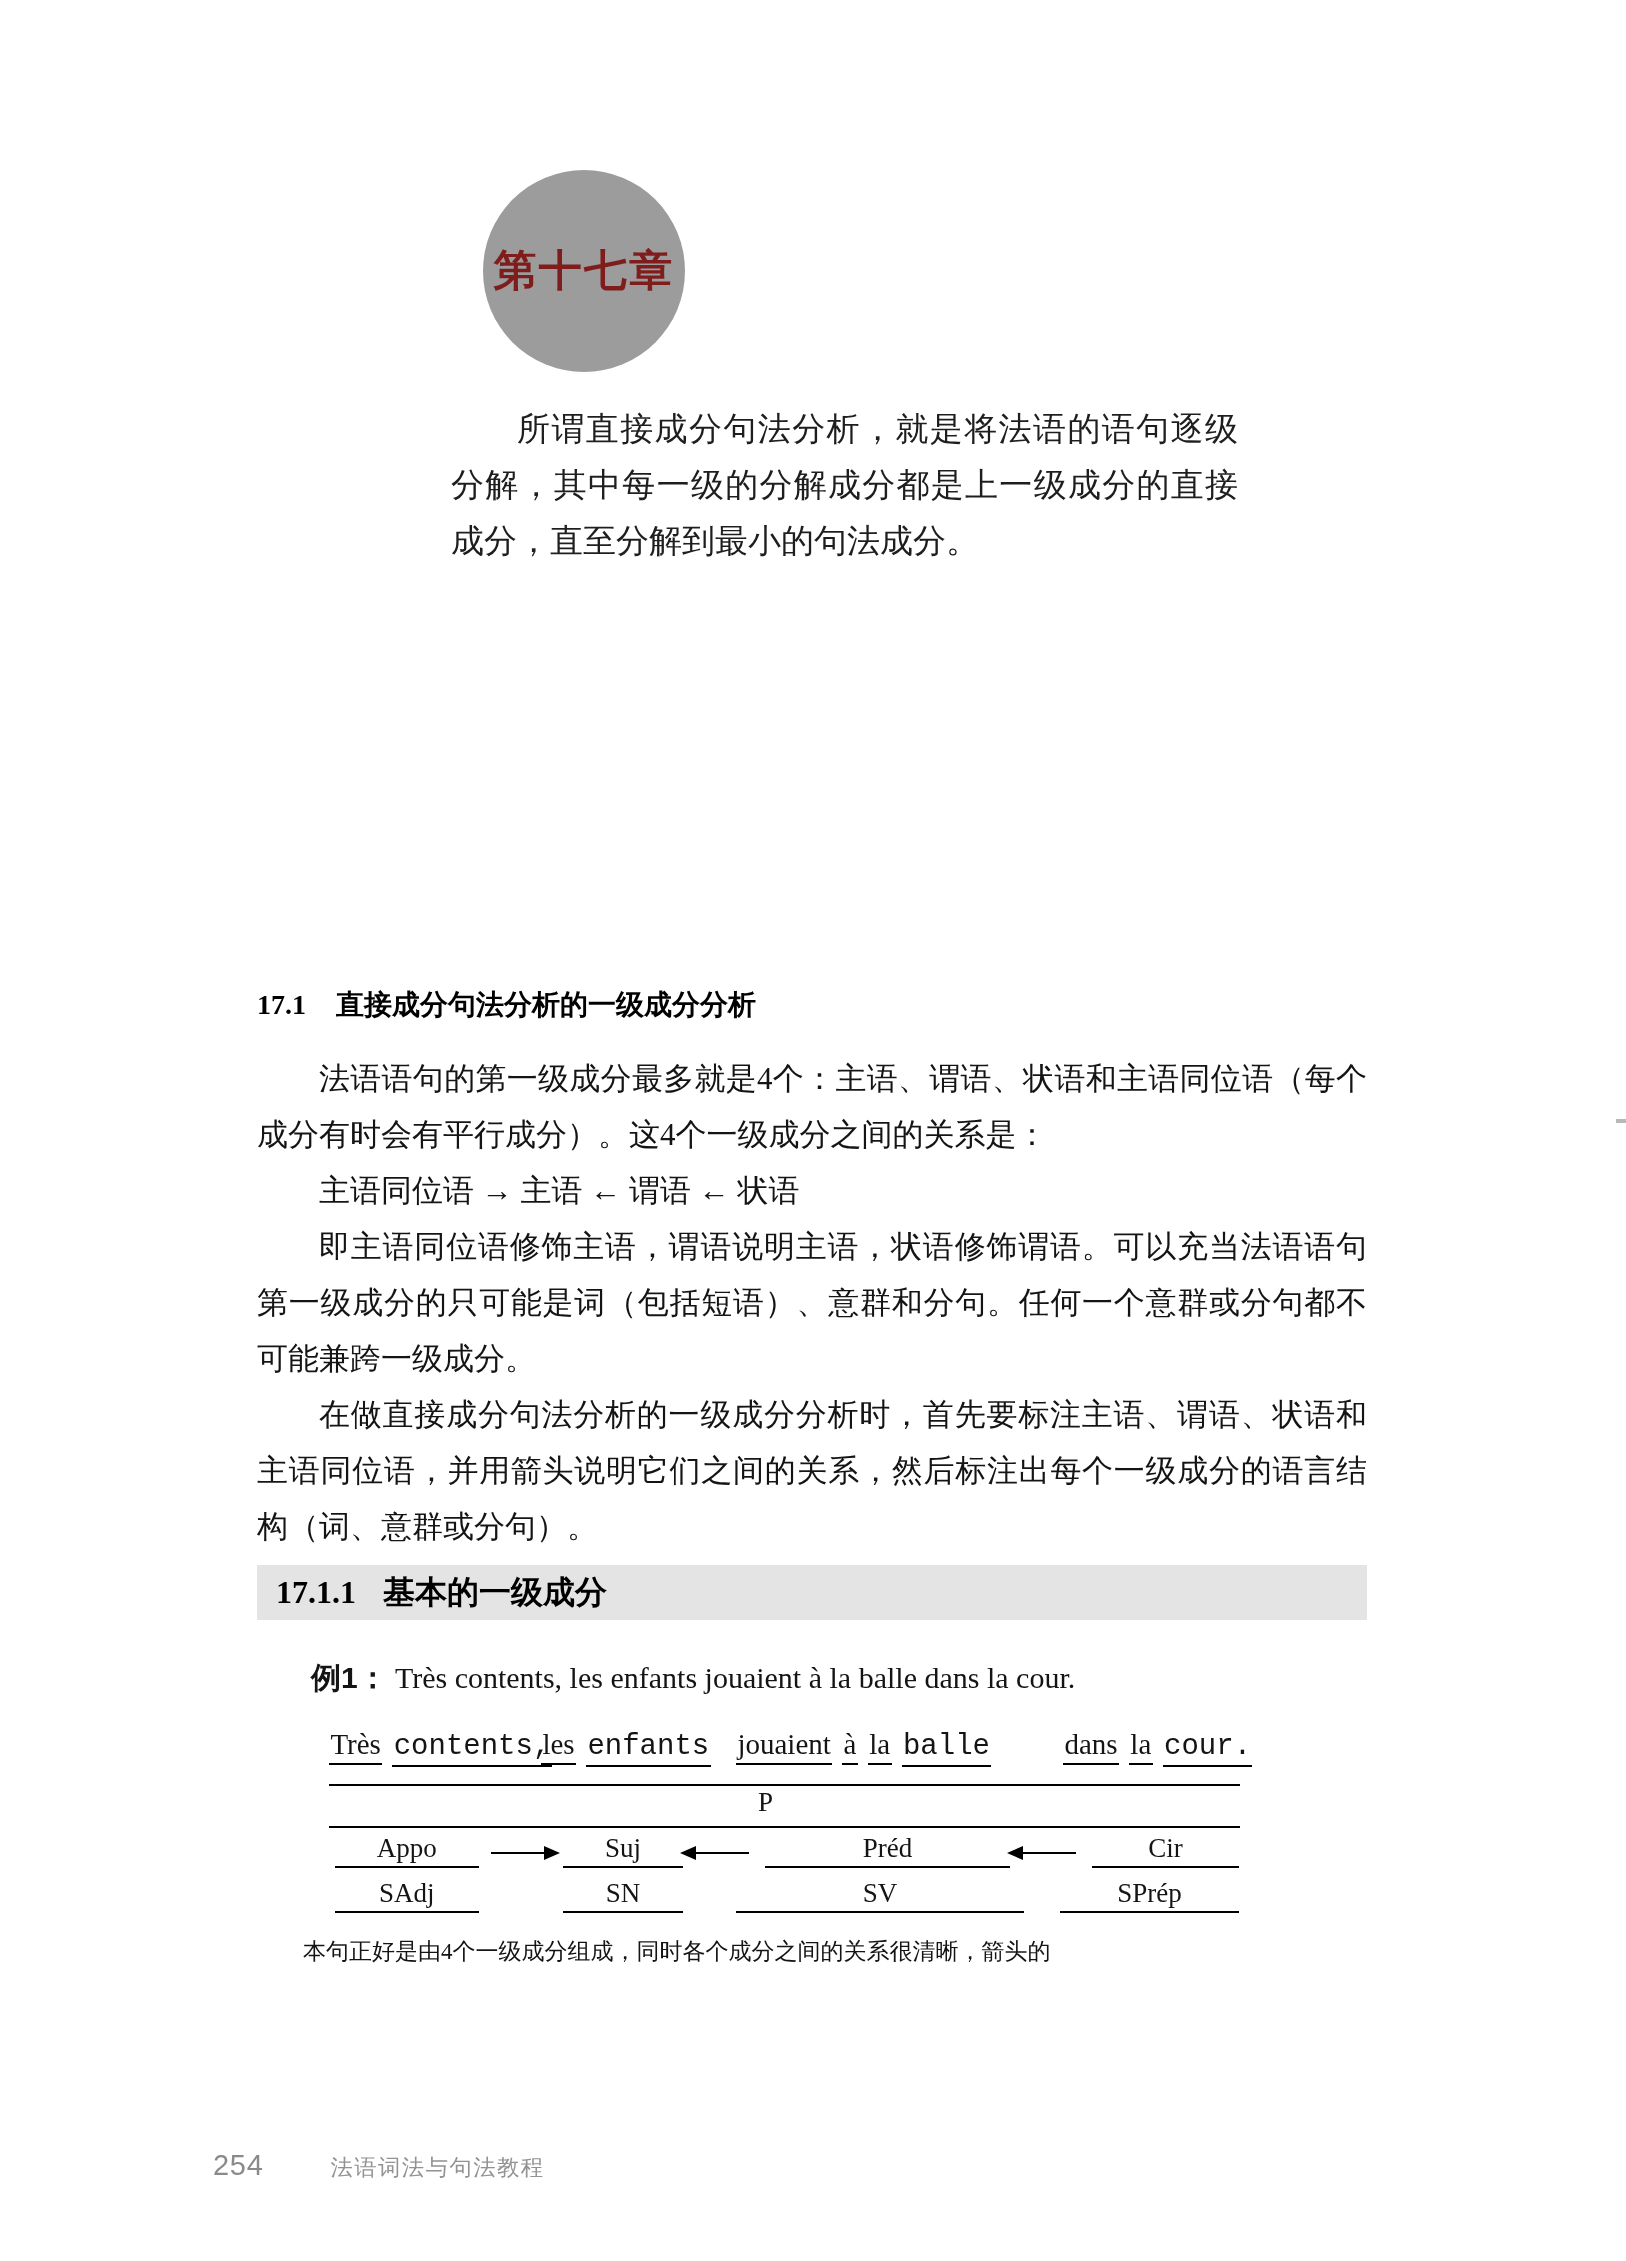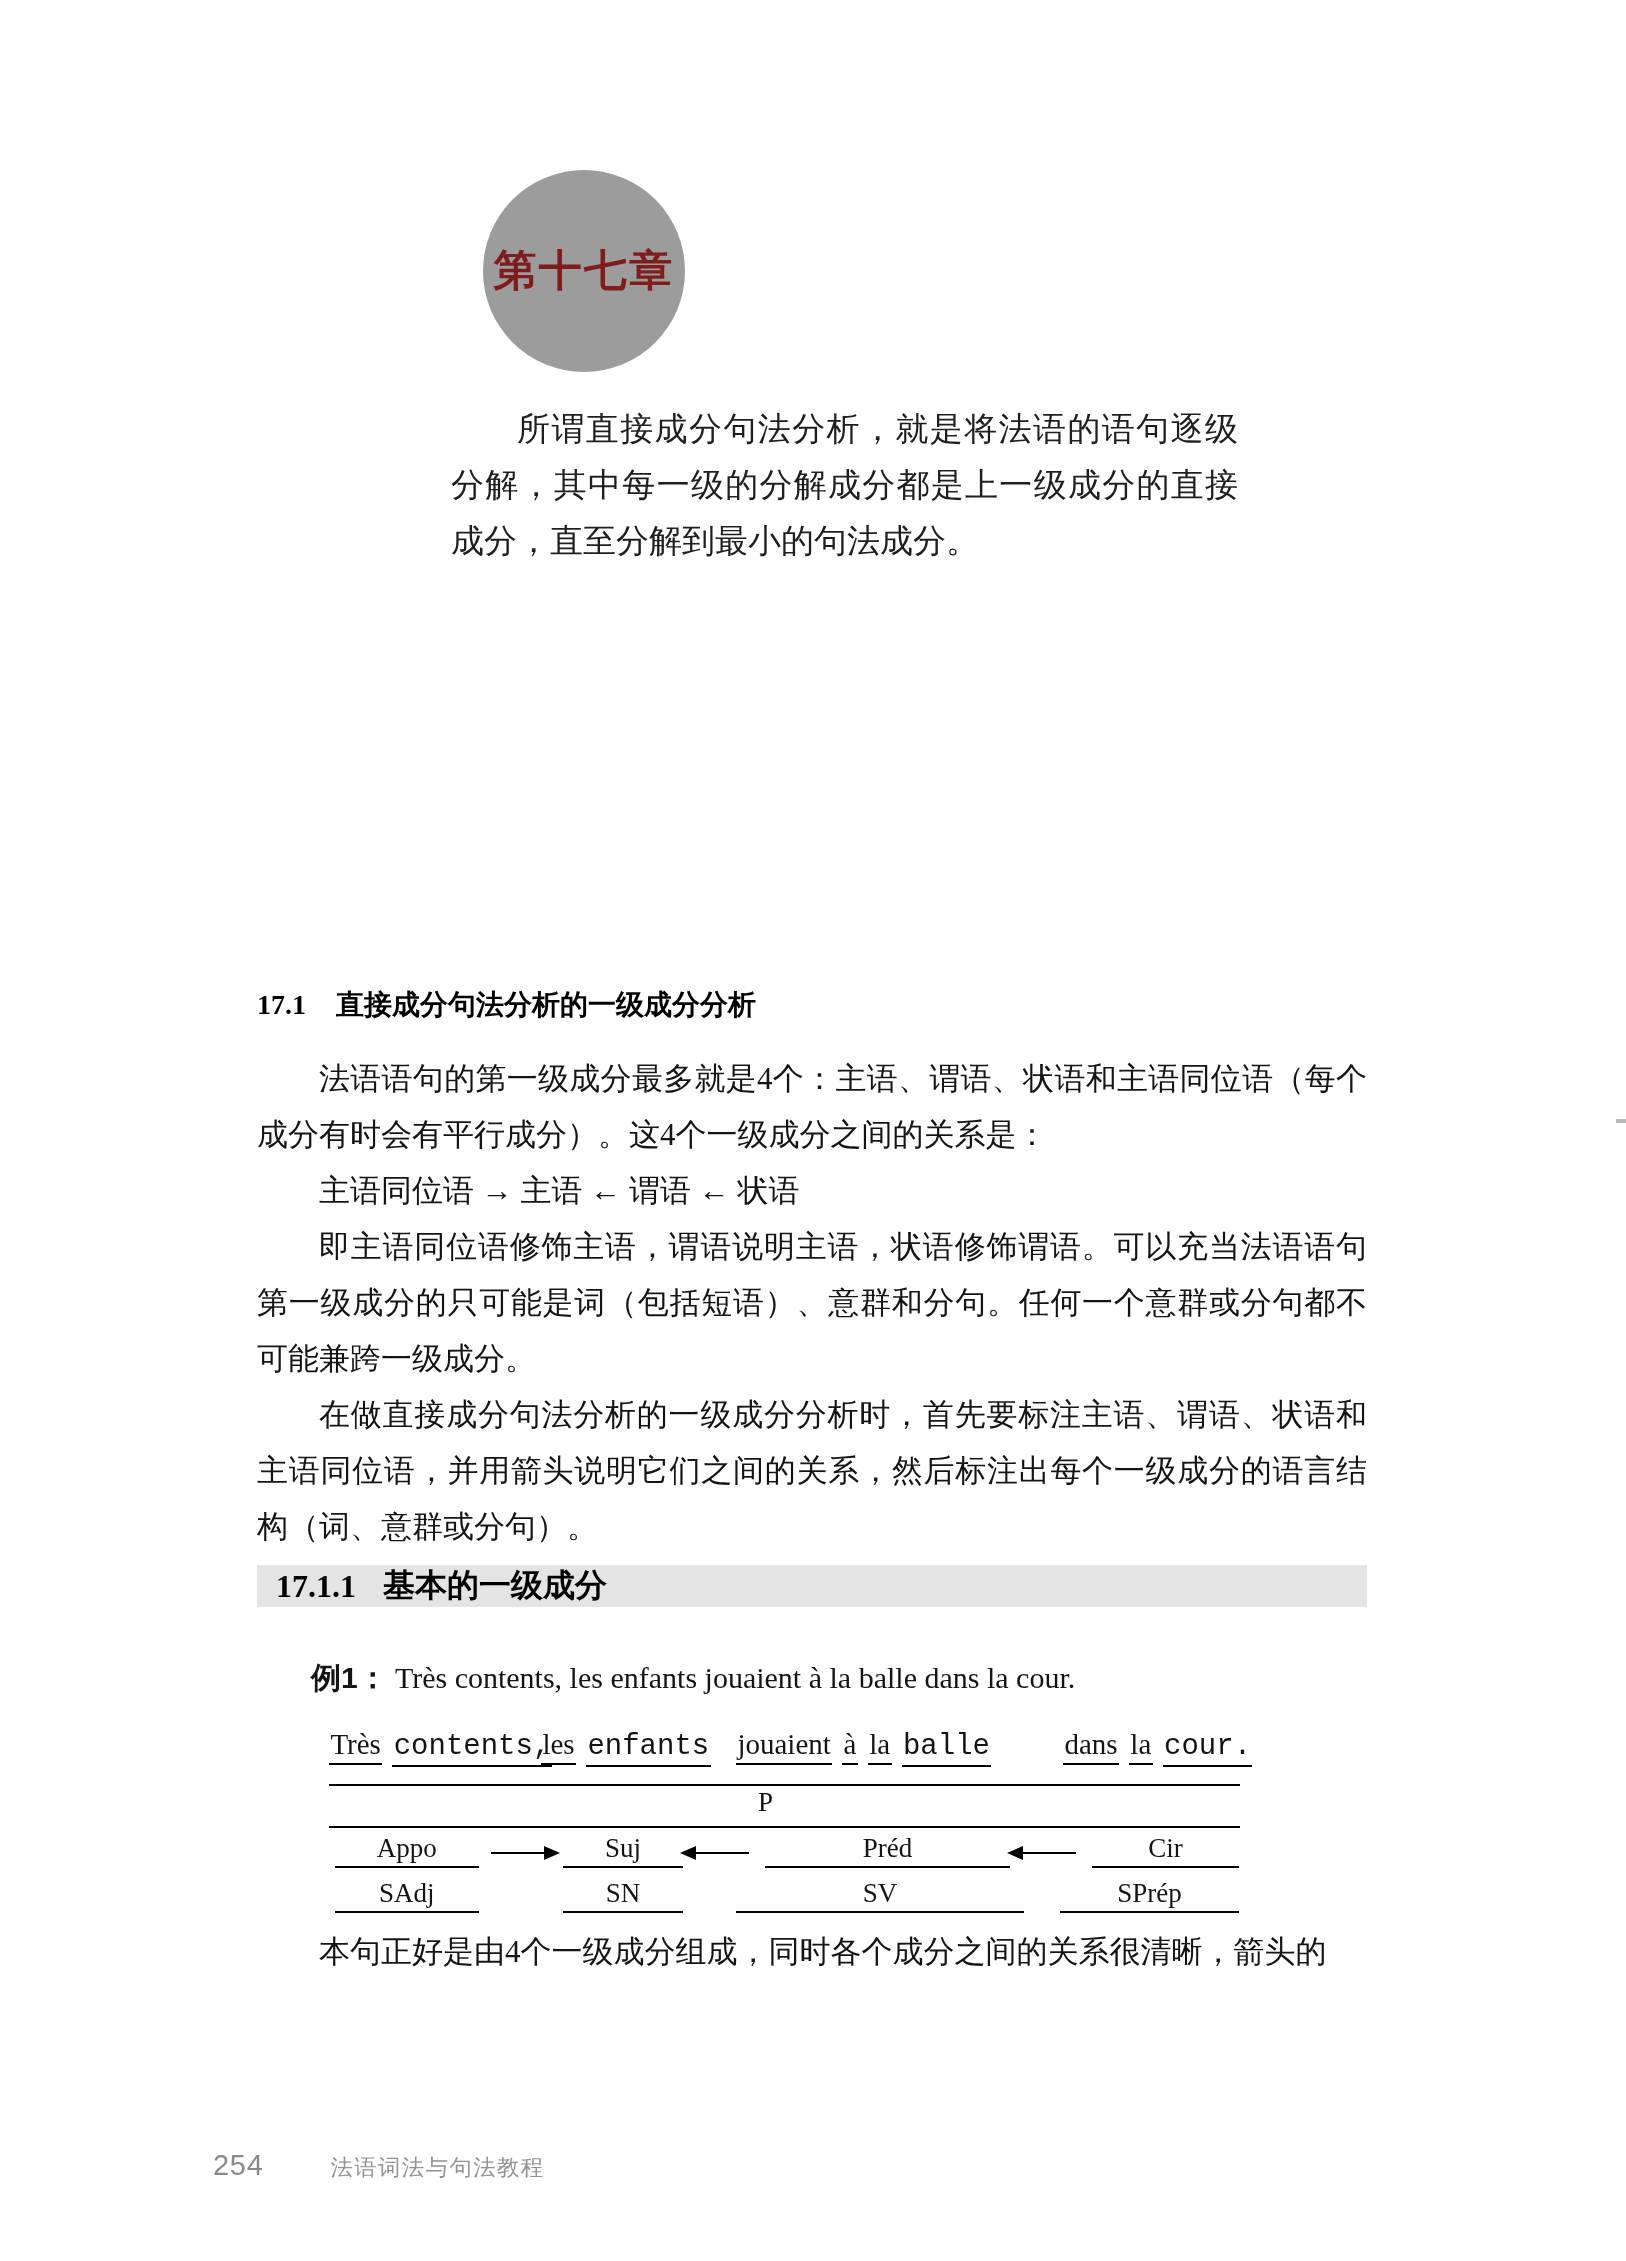--- a/index.html
+++ b/index.html
@@ -48,21 +48,21 @@
 
   
   .body-text {
     position:absolute; left:257px; top:1051px; width:1110px;
     font-size:31px; line-height:56px; text-align:justify;
   }
   .body-text p { margin:0; text-indent:2em; }
 
   
   .subsection-bar {
-    position:absolute; left:257px; top:1565px; width:1110px; height:42px;
+    position:absolute; left:257px; top:1565px; width:1110px; height:55px;
     background:#e4e4e4; box-sizing:border-box;
     display:flex; align-items:center; padding-left:19px;
     font-weight:700; font-size:32px; color:#000;
   }
   .subsection-bar .num { margin-right:27px; }
 
   
   .example-line {
     position:absolute; left:311px; top:1658px;
     font-size:30px; white-space:nowrap;
@@ -116,21 +116,21 @@
   }
   .arrow.right::after { right:-14.4px; border-left:16px solid #000; }
   .arrow.left::after  { left:-14.4px;  border-right:16px solid #000; }
   .arrow-1 { left:162px; width:55px; }
   .arrow-2 { left:365px; width:55px; }
   .arrow-3 { left:692px; width:55px; }
 
   
   .closing {
     position:absolute; left:257px; top:1924px; width:1110px;
-    font-size:31px; line-height:56px; text-indent:2em; text-align:justify;
+    font-size:23px; line-height:56px; text-indent:2em; text-align:justify;
   }
 
   
   .footer {
     position:absolute; left:213px; top:2149px;
     display:flex; align-items:baseline; gap:67px;
     font-family:"Liberation Sans", sans-serif;
   }
   .footer .pagenum { font-size:29px; color:#8a8a8a; letter-spacing:0.7px; }
   .footer .booktitle { font-size:22.4px; color:#929292; letter-spacing:1.4px; }

